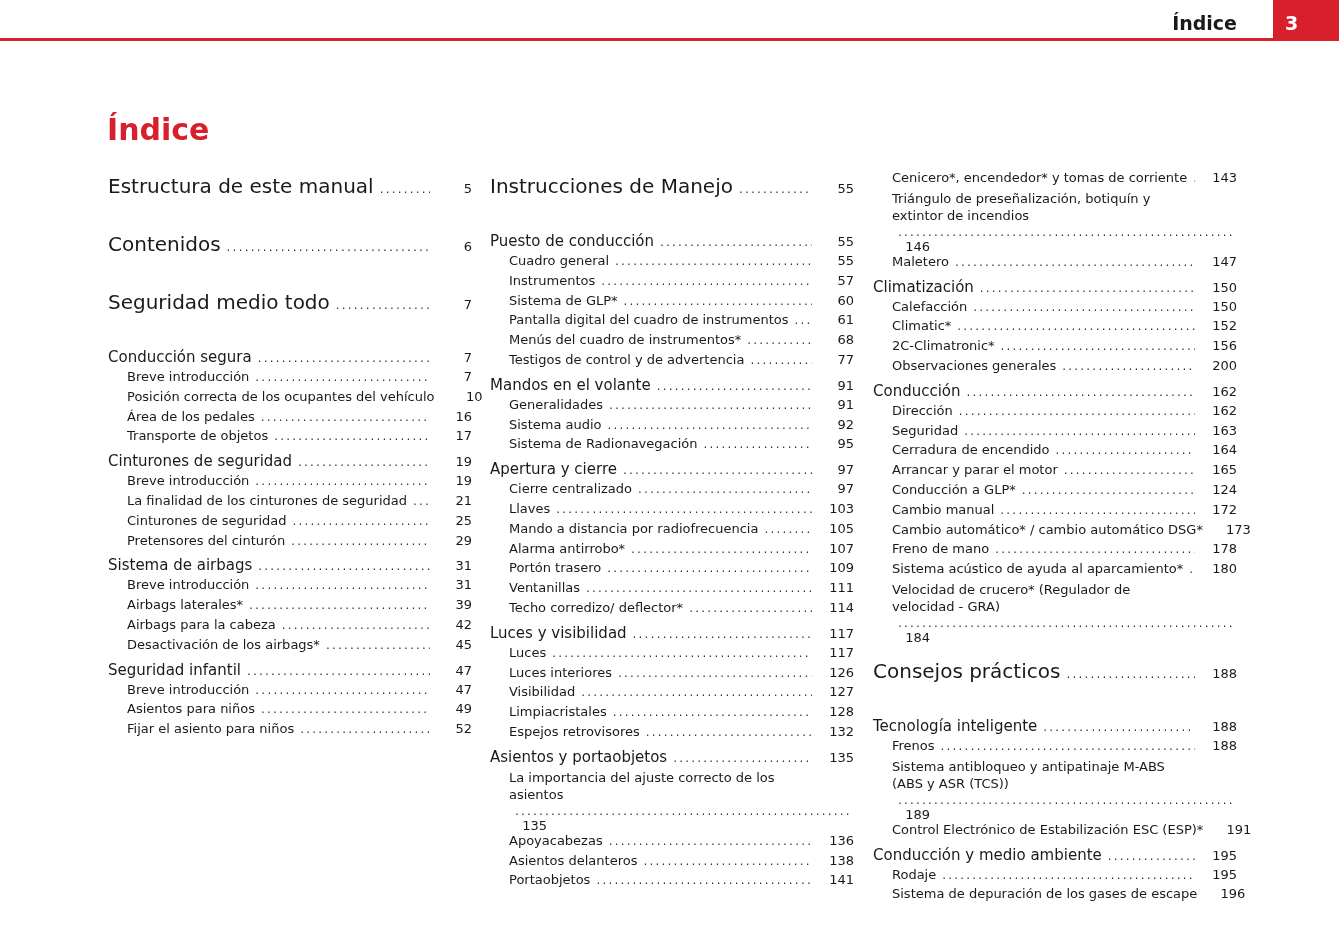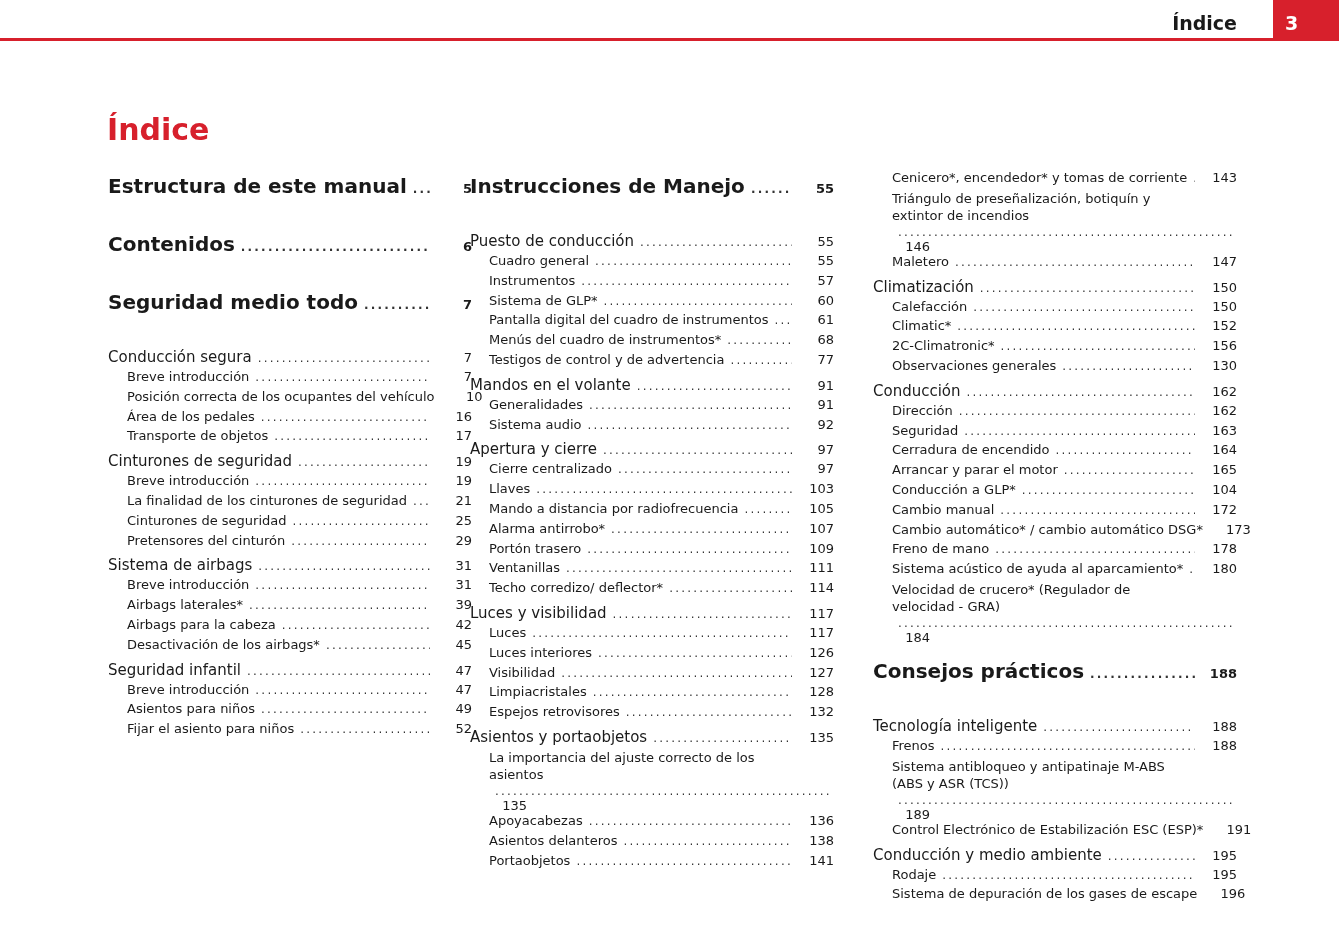--- a/index.html
+++ b/index.html
@@ -6,28 +6,28 @@
   body { width:1339px; height:945px; position:relative; overflow:hidden;
          font-family:"DejaVu Sans", "Liberation Sans", sans-serif; color:#1a1a1a; }
   .topbar { position:absolute; left:0; top:0; width:1339px; height:40px; }
   .topline { position:absolute; left:0; top:38px; width:1339px; height:3px; background:#d7202c; }
   .running-title { position:absolute; right:102px; top:12px; font-size:19px; font-weight:bold; color:#1a1a1a; }
   .pagebox { position:absolute; left:1273px; top:0; width:66px; height:40px; background:#d7202c; }
   .pagebox span { position:absolute; left:12px; top:12px; color:#fff; font-size:19px; font-weight:bold; }
   .main-title { position:absolute; left:107px; top:112px; font-size:30px; font-weight:bold; color:#d7202c; margin:0; }
   .col { position:absolute; width:364px; }
   .col1 { left:108px; top:170px; }
-  .col2 { left:470px; top:170px; }
+  .col2 { left:490px; top:170px; }
   .col3 { left:873px; top:170px; }
   .entry { display:flex; align-items:baseline; white-space:nowrap; }
   .entry .t { flex:0 0 auto; white-space:nowrap; }
   .entry .d { flex:1 1 auto; overflow:hidden; margin:0 4px 0 6px; letter-spacing:2.2px; font-size:12px; color:#333; }
   .entry .d::before { content:"......................................................................................................................"; }
   .entry .p { flex:0 0 38px; text-align:right; font-size:13px; }
-  .part { font-size:20px; font-weight:bold; height:58px; padding-top:4px; box-sizing:border-box; }
+  .part { font-size:20px; font-weight:normal; height:58px; padding-top:4px; box-sizing:border-box; }
   .part .p { font-size:13px; }
   .chap { font-size:15px; height:21px; margin-top:4px;justify-content:center; }
   .sub { font-size:13px; height:19.8px; padding-left:19px; }
   .sub.wrap { height:auto; flex-wrap:wrap; white-space:normal; }
   .sub.wrap .t { white-space:normal; width:300px; line-height:17.5px; }
   .partgap { height:10px; }
 </style>
 </head>
 <body>
 
@@ -202,20 +202,25 @@
     <div class="entry sub">
       <span class="t">Generalidades</span>
       <span class="d"></span>
       <span class="p">91</span>
     </div>
     <div class="entry sub">
       <span class="t">Sistema audio</span>
       <span class="d"></span>
       <span class="p">92</span>
     </div>
+    <div class="entry sub">
+      <span class="t">Sistema de Radionavegación</span>
+      <span class="d"></span>
+      <span class="p">95</span>
+    </div>
     <div class="entry chap">
       <span class="t">Apertura y cierre</span>
       <span class="d"></span>
       <span class="p">97</span>
     </div>
     <div class="entry sub">
       <span class="t">Cierre centralizado</span>
       <span class="d"></span>
       <span class="p">97</span>
     </div>
@@ -337,21 +342,21 @@
       <span class="p">152</span>
     </div>
     <div class="entry sub">
       <span class="t">2C-Climatronic*</span>
       <span class="d"></span>
       <span class="p">156</span>
     </div>
     <div class="entry sub">
       <span class="t">Observaciones generales</span>
       <span class="d"></span>
-      <span class="p">130</span>
+      <span class="p">200</span>
     </div>
     <div class="entry chap">
       <span class="t">Conducción</span>
       <span class="d"></span>
       <span class="p">162</span>
     </div>
     <div class="entry sub">
       <span class="t">Dirección</span>
       <span class="d"></span>
       <span class="p">162</span>
@@ -367,21 +372,21 @@
       <span class="p">164</span>
     </div>
     <div class="entry sub">
       <span class="t">Arrancar y parar el motor</span>
       <span class="d"></span>
       <span class="p">165</span>
     </div>
     <div class="entry sub">
       <span class="t">Conducción a GLP*</span>
       <span class="d"></span>
-      <span class="p">104</span>
+      <span class="p">124</span>
     </div>
     <div class="entry sub">
       <span class="t">Cambio manual</span>
       <span class="d"></span>
       <span class="p">172</span>
     </div>
     <div class="entry sub">
       <span class="t">Cambio automático* / cambio automático DSG*</span>
       <span class="d" style="visibility: hidden;"></span>
       <span class="p">173</span>

